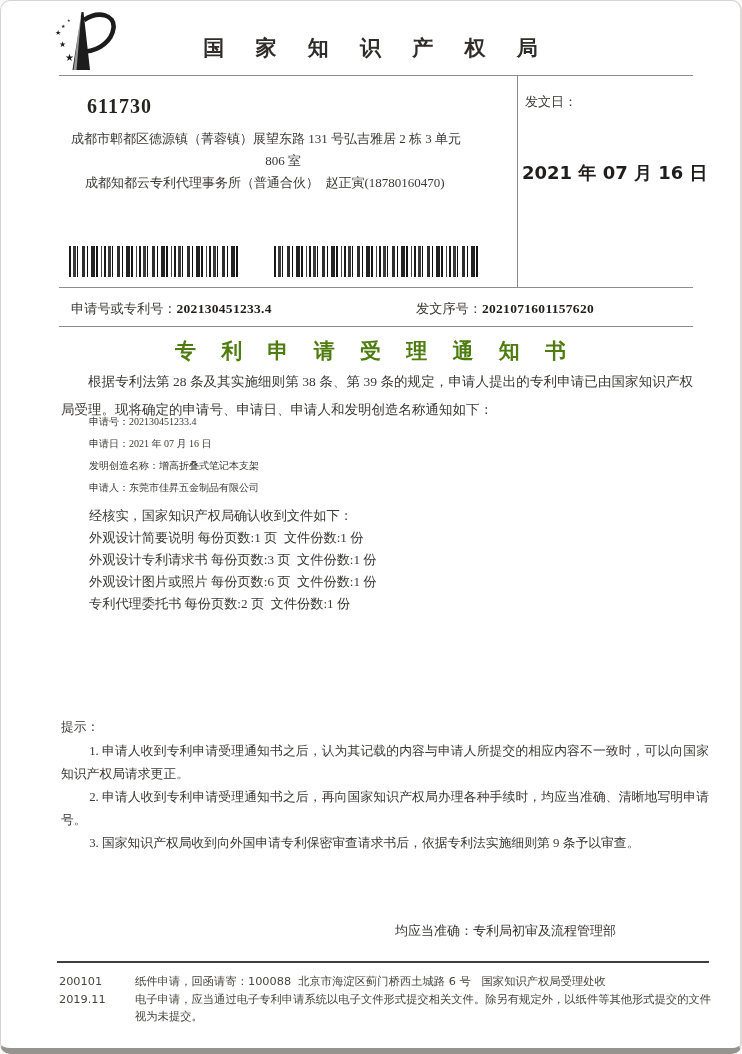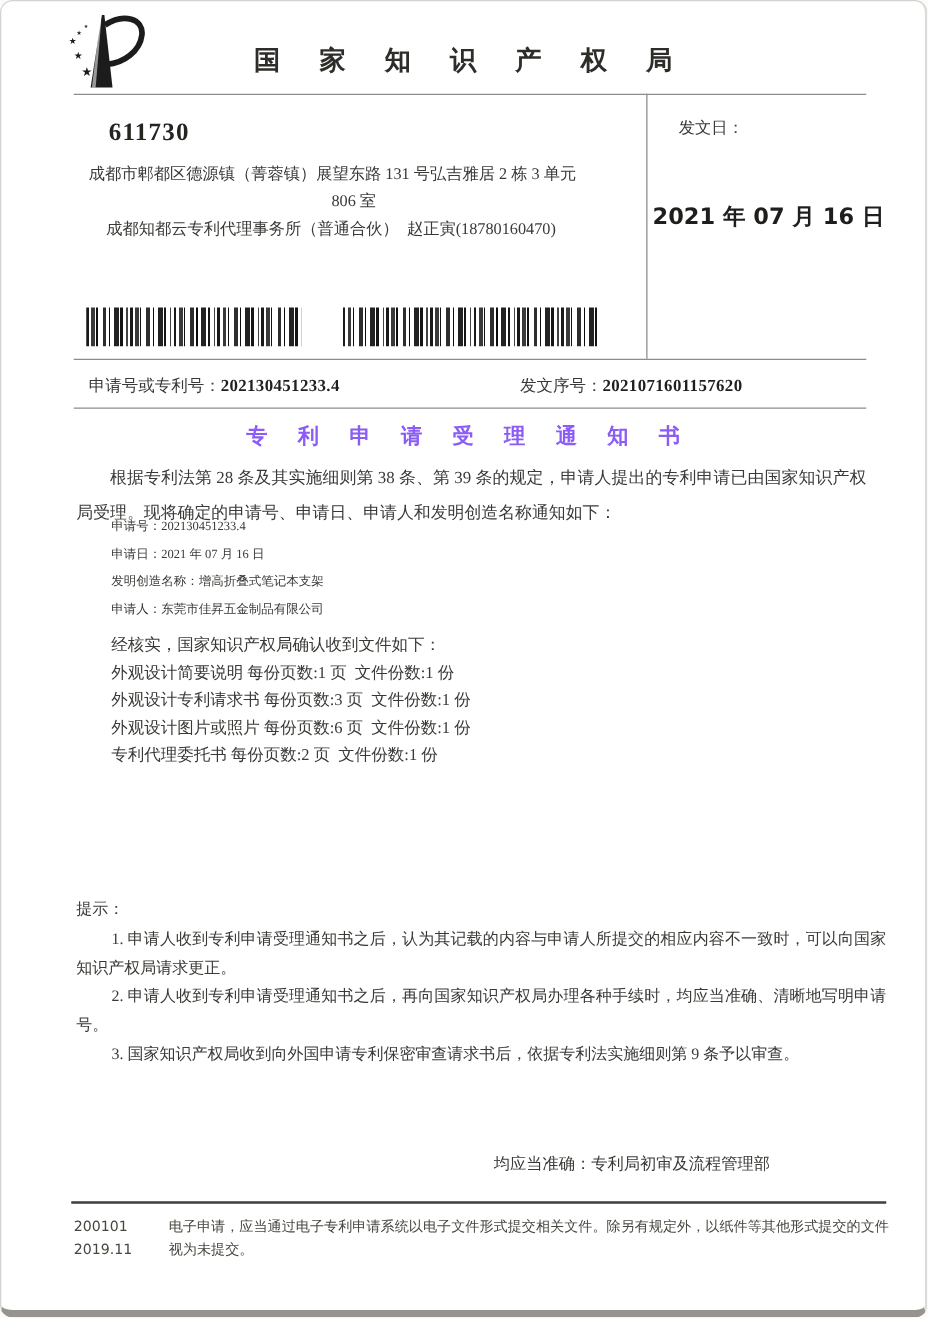--- a/index.html
+++ b/index.html
@@ -27,21 +27,21 @@
   .rule-header{left:58px;top:74px;width:634px;}
   .rule-mid{left:58px;top:286px;width:634px;}
   .rule-title{left:58px;top:325px;width:634px;}
   .rule-footer{left:56px;top:960px;width:652px;height:2px;background:#3f3e3c;}
   .vline{left:516px;top:74px;width:1px;height:212px;background:#8e8c89;}
   
   .doc-code{left:86px;top:94px;font-size:20px;font-weight:bold;letter-spacing:1px;color:#252421;}
   .addr1{left:70px;top:129px;font-size:13px;white-space:pre-wrap;}
   .addr2{left:70px;top:151px;width:424px;text-align:center;font-size:13px;}
   .addr3{left:84px;top:173px;font-size:13px;white-space:pre-wrap;}
-  .issue-label{left:542px;top:92px;font-size:13px;}
+  .issue-label{left:524px;top:92px;font-size:13px;}
   .issue-value{
     left:521px;top:160px;font-size:18px;font-weight:bold;color:#1f1e1c;
     font-family:"DejaVu Sans","Liberation Sans",sans-serif;letter-spacing:0px;white-space:nowrap;
   }
   
   .barcode{
     top:245px;height:31px;
     background-image:repeating-linear-gradient(90deg,
       #1a1a1a 0 2px,#ffffff 2px 4px,#3a3a3a 4px 7px,#ffffff 7px 8px,
       #111111 8px 9px,#ffffff 9px 13px,#2e2e2e 13px 16px,#ffffff 16px 18px,
@@ -51,21 +51,21 @@
   .barcode-left{left:68px;width:172px;}
   .barcode-right{left:273px;width:204px;}
   
   .num-pair{top:299px;font-size:13.2px;white-space:nowrap;}
   .num-app{left:70px;}
   .num-serial{left:415px;}
   .num-pair b{font-size:13.5px;color:#201f1d;letter-spacing:0.3px;}
   
   .doc-title{
     left:0;right:0;top:336px;text-align:center;
-    font-size:17px;font-weight:bold;color:#8b5cf6;
+    font-size:21px;font-weight:bold;color:#4d7c0f;
     letter-spacing:10px;text-indent:10px;white-space:nowrap;
   }
   .intro{left:60px;top:367px;width:632px;font-size:13.5px;line-height:28px;
     text-indent:2em;text-align:justify;}
   .fields{left:88px;top:410px;font-size:10px;line-height:22px;}
   .fields div{white-space:pre-wrap;}
   .received{left:88px;top:504px;font-size:13.2px;line-height:22px;}
   .received div{white-space:pre-wrap;}
   .notes-title{left:60px;top:718px;font-size:12.8px;}
   .notes{left:60px;top:739px;width:648px;font-size:12.8px;line-height:23px;}
@@ -151,16 +151,17 @@
   <div class="abs sign-pair sign-dept">
     <span>均应当准确：</span><span>专利局初审及流程管理部</span>
   </div>
 
   <div class="abs rule rule-footer"></div>
   <div class="abs footer footer-codes">
     <div>200101</div>
     <div>2019.11</div>
   </div>
   <div class="abs footer footer-texts">
+    <div>纸件申请，回函请寄：100088  北京市海淀区蓟门桥西土城路 6 号   国家知识产权局受理处收</div>
     <div>电子申请，应当通过电子专利申请系统以电子文件形式提交相关文件。除另有规定外，以纸件等其他形式提交的文件视为未提交。</div>
   </div>
 
 </div>
 
 </body></html>

